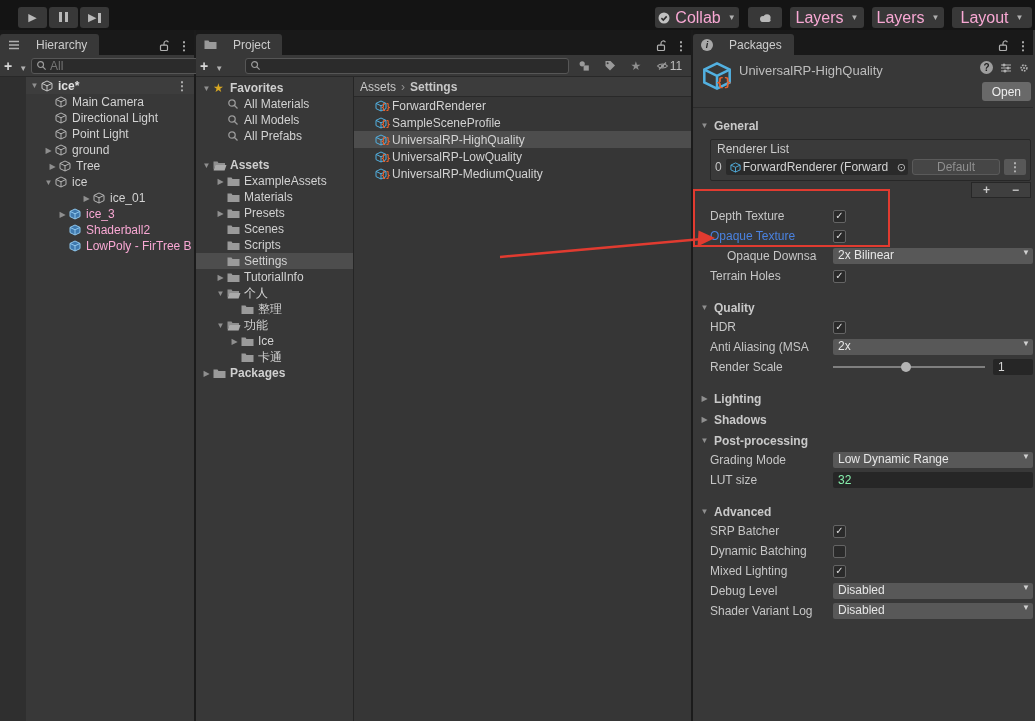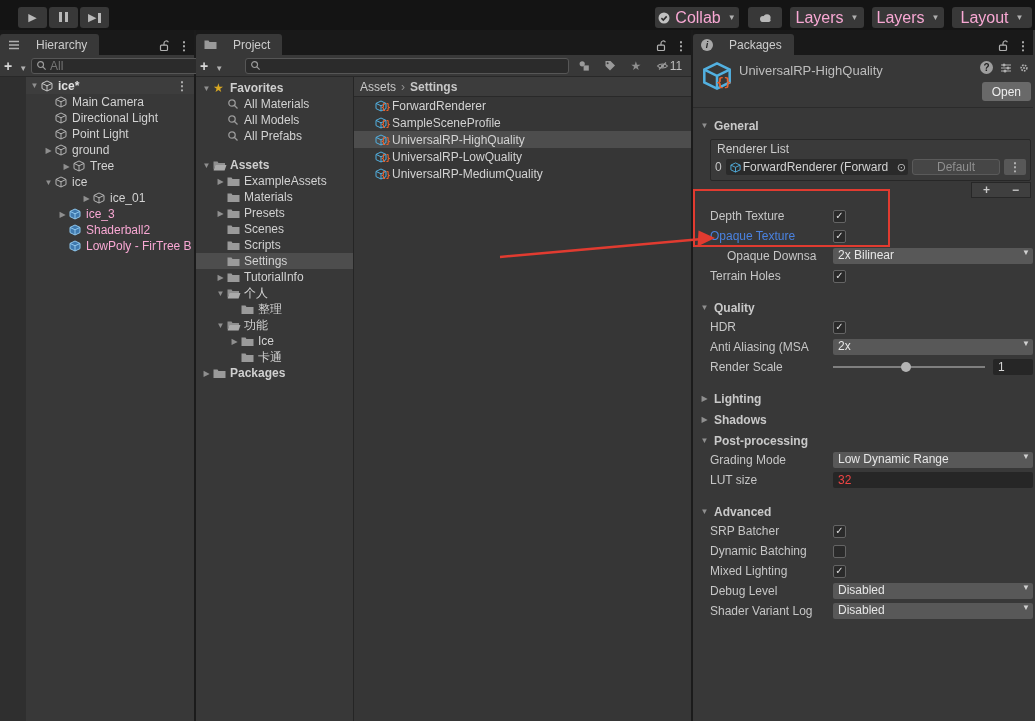--- a/index.html
+++ b/index.html
@@ -82,21 +82,21 @@
   .irow .ilabel { width:123px; flex:0 0 123px; color:#c6c6c6; white-space:nowrap; overflow:hidden; }
   .irow.child { padding-left:34px; }
   .irow.child .ilabel { width:106px; flex:0 0 106px; }
   .checkbox { width:13px; height:13px; background:#2a2a2a; border:1px solid #646464; border-radius:2px;
     display:flex; align-items:center; justify-content:center; }
   .chk { color:#dedede; font-size:10px; line-height:1; }
   .dropdown { flex:1; height:16px; background:#585858; border-radius:2px; display:flex; align-items:flex-start;
     padding:0 5px; color:#e6e6e6; position:relative; }
   .dropdown .ddcaret { position:absolute; right:3px; margin:0; color:#d0d0d0; }
   .textfield { flex:1; height:16px; background:#262626; border-radius:2px; display:flex; align-items:center;
-    padding:0 5px; color:#ef4444; }
+    padding:0 5px; color:#86efac; }
   .bluelabel { color:#4a82e0 !important; }
   
   #rlist { margin:4px 2px 0 17px; border:1px solid #272727; background:#3a3a3a; border-radius:2px; }
   #rlist-head { height:18px; display:flex; align-items:center; padding:0 6px; color:#cccccc; }
   #rlist-row { height:22px; display:flex; align-items:center; gap:4px; padding:0 4px 4px 4px; }
   #robj { flex:1; height:16px; background:#2a2a2a; border-radius:2px; display:flex; align-items:center;
     padding:0 2px 0 4px; gap:2px; overflow:hidden; white-space:nowrap; }
   #robj .picker { margin-left:auto; color:#bdbdbd; font-size:11px; }
   .def-btn { width:88px; height:16px; background:#464646; border:1px solid #5a5a5a; border-radius:3px;
     color:#8f8f8f; display:flex; align-items:center; justify-content:center; }
@@ -234,21 +234,21 @@
           <div class="trow " style="padding-left: 42px;">
             <span class="arr fold-right"></span>
             <span class="ic">
               <svg width="12" height="12" viewBox="0 0 12 12">
                 <path d="M6 1 11 3.4 11 8.6 6 11 1 8.6 1 3.4Z" fill="none" stroke="#b4b4b4"></path>
                 <path d="M1 3.4 6 5.8 11 3.4M6 5.8V11" fill="none" stroke="#b4b4b4"></path>
               </svg>
             </span>
             <span class="lbl">ground</span>
           </div>
-          <div class="trow " style="padding-left: 60px;">
+          <div class="trow " style="padding-left: 46px;">
             <span class="arr fold-right"></span>
             <span class="ic">
               <svg width="12" height="12" viewBox="0 0 12 12">
                 <path d="M6 1 11 3.4 11 8.6 6 11 1 8.6 1 3.4Z" fill="none" stroke="#b4b4b4"></path>
                 <path d="M1 3.4 6 5.8 11 3.4M6 5.8V11" fill="none" stroke="#b4b4b4"></path>
               </svg>
             </span>
             <span class="lbl">Tree</span>
           </div>
           <div class="trow " style="padding-left: 42px;">

